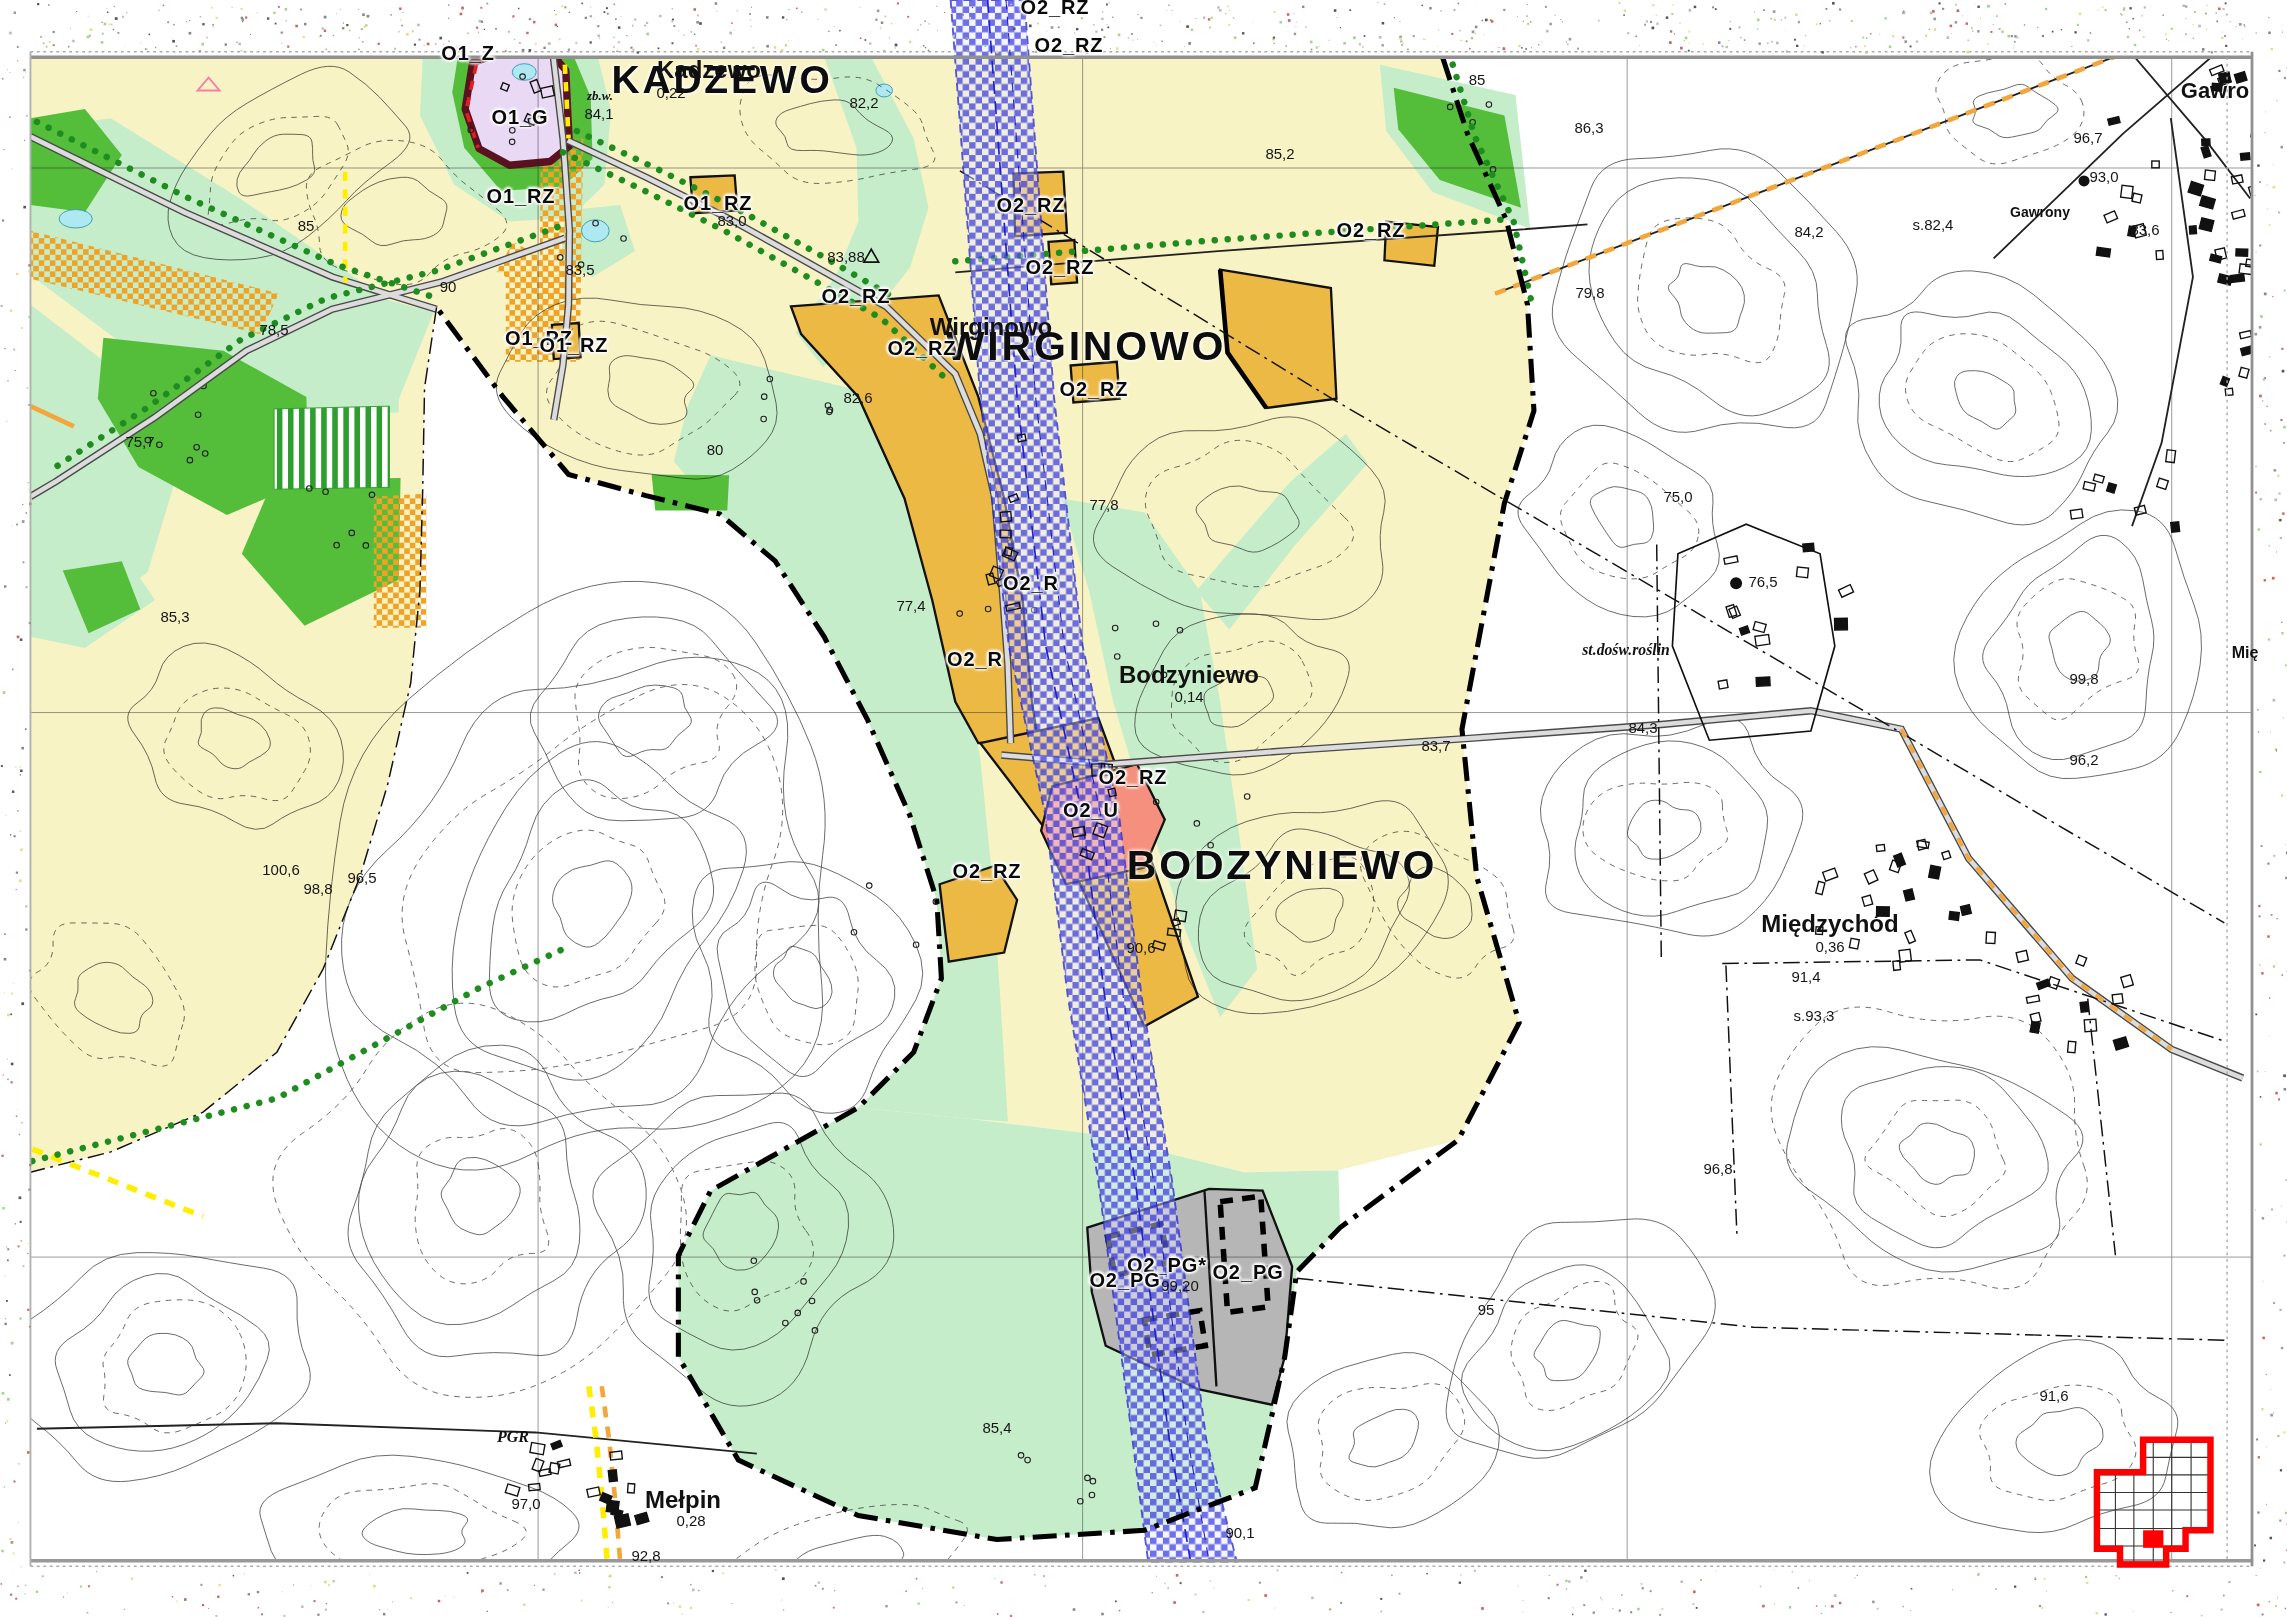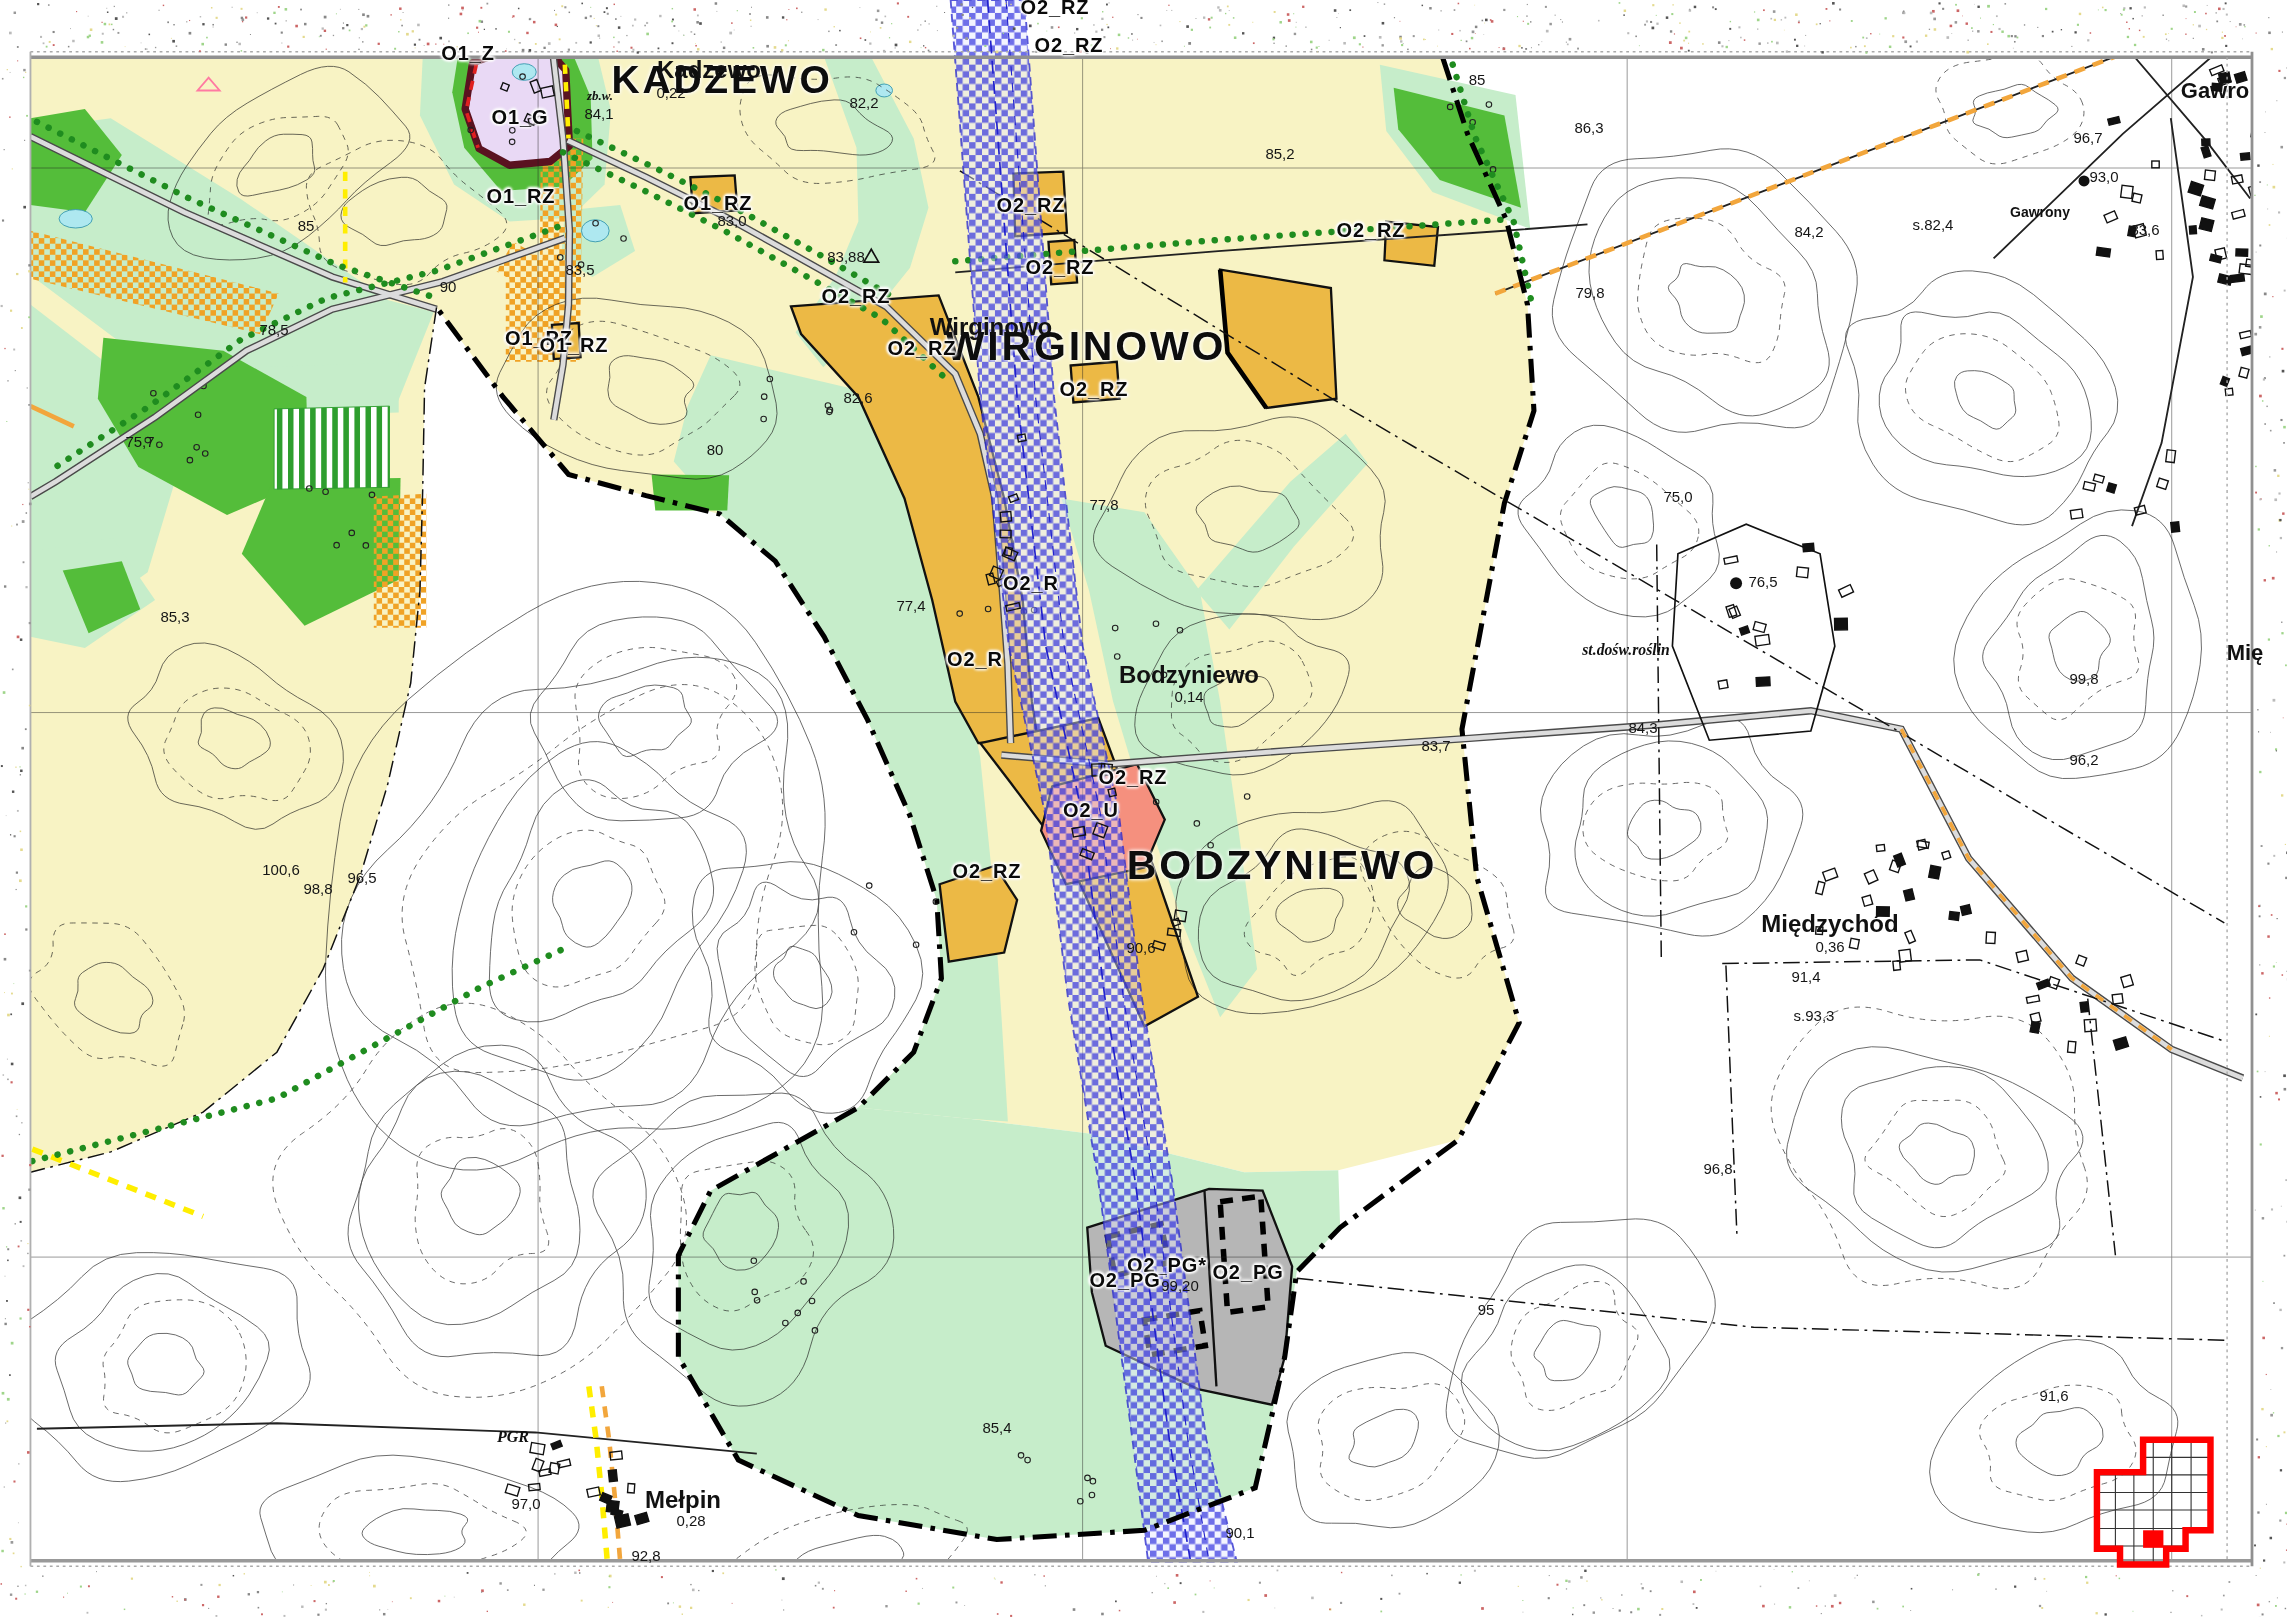--- a/index.html
+++ b/index.html
@@ -1709,21 +1709,21 @@
       <div class="zl" style="left: 1167px; top: 1265px;">O2_PG*</div>
       <div class="zl" style="left: 1125px; top: 1280px;">O2_PG</div>
       <div class="zl" style="left: 1248px; top: 1272px;">O2_PG</div>
       <div class="st" style="left: 709px; top: 70px; font-size: 24px;">Kadzewo</div>
       <div class="st" style="left: 991px; top: 327px; font-size: 24px;">Wirginowo</div>
       <div class="st" style="left: 1189px; top: 675px; font-size: 24px;">Bodzyniewo</div>
       <div class="st" style="left: 2040px; top: 212px; font-size: 14px;">Gawrony</div>
       <div class="st" style="left: 2215px; top: 91px; font-size: 22px;">Gawro</div>
       <div class="st" style="left: 1830px; top: 924px; font-size: 24px;">Międzychód</div>
       <div class="st" style="left: 683px; top: 1500px; font-size: 24px; text-align: center;">Mełpin</div>
-      <div class="st" style="left: 2245px; top: 653px; font-size: 22px;">Mię</div>
+      <div class="st" style="left: 2245px; top: 653px; font-size: 16px;">Mię</div>
       <div class="st italic" style="left: 513px; top: 1437px; font-size: 16px;">PGR</div>
       <div class="st italic" style="left: 1626px; top: 650px; font-size: 15.7px;">st.dośw.roślin</div>
       <div class="st italic" style="left: 600px; top: 96px; font-size: 13px;">zb.w.</div>
       <div class="el" style="left: 306px; top: 225px;">85</div>
       <div class="el" style="left: 599px; top: 113px;">84,1</div>
       <div class="el" style="left: 864px; top: 102px;">82,2</div>
       <div class="el" style="left: 671px; top: 92px;">0,22</div>
       <div class="el" style="left: 732px; top: 220px;">83,0</div>
       <div class="el" style="left: 580px; top: 269px;">83,5</div>
       <div class="el" style="left: 846px; top: 256px;">83,88</div>

